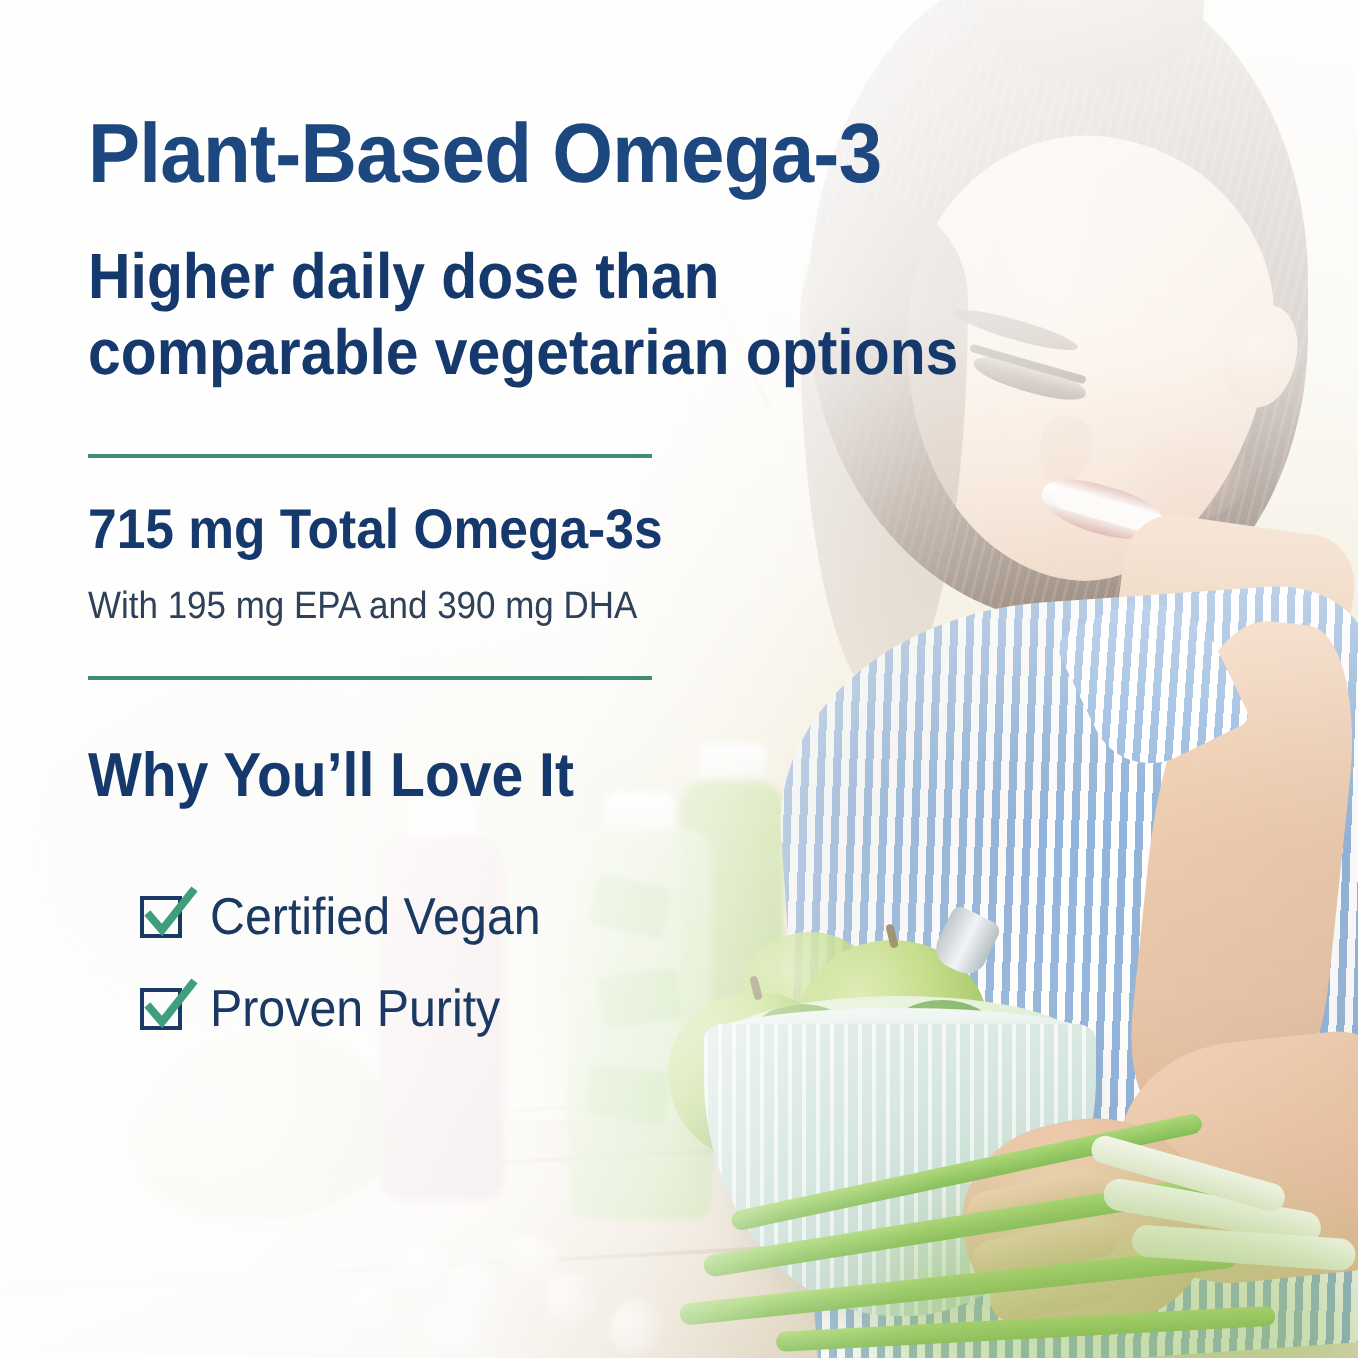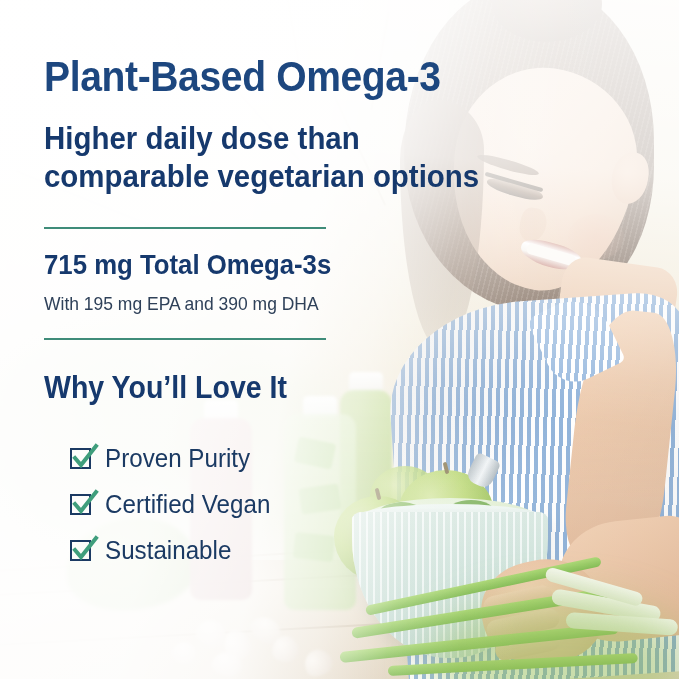--- a/index.html
+++ b/index.html
@@ -772,34 +772,26 @@
 
     <div class="section-title">Why You’ll Love It</div>
 
     <ul class="benefits">
       <li class="benefit">
         <span class="checkbox">
           <svg viewBox="0 0 28 28" aria-hidden="true">
             <path d="M4 14 L10 21 L25 2" fill="none" stroke="#3f9e7c" stroke-width="4" stroke-linecap="square" stroke-linejoin="miter"></path>
           </svg>
         </span>
-        <span class="benefit-label">Proven Purity</span>
-      </li>
-      <li class="benefit">
-        <span class="checkbox">
-          <svg viewBox="0 0 28 28" aria-hidden="true">
-            <path d="M4 14 L10 21 L25 2" fill="none" stroke="#3f9e7c" stroke-width="4" stroke-linecap="square" stroke-linejoin="miter"></path>
-          </svg>
-        </span>
         <span class="benefit-label">Certified Vegan</span>
       </li>
       <li class="benefit">
         <span class="checkbox">
           <svg viewBox="0 0 28 28" aria-hidden="true">
             <path d="M4 14 L10 21 L25 2" fill="none" stroke="#3f9e7c" stroke-width="4" stroke-linecap="square" stroke-linejoin="miter"></path>
           </svg>
         </span>
-        <span class="benefit-label">Sustainable</span>
+        <span class="benefit-label">Proven Purity</span>
       </li>
     </ul>
 
   </div>
 </div>
 
 </body></html>

